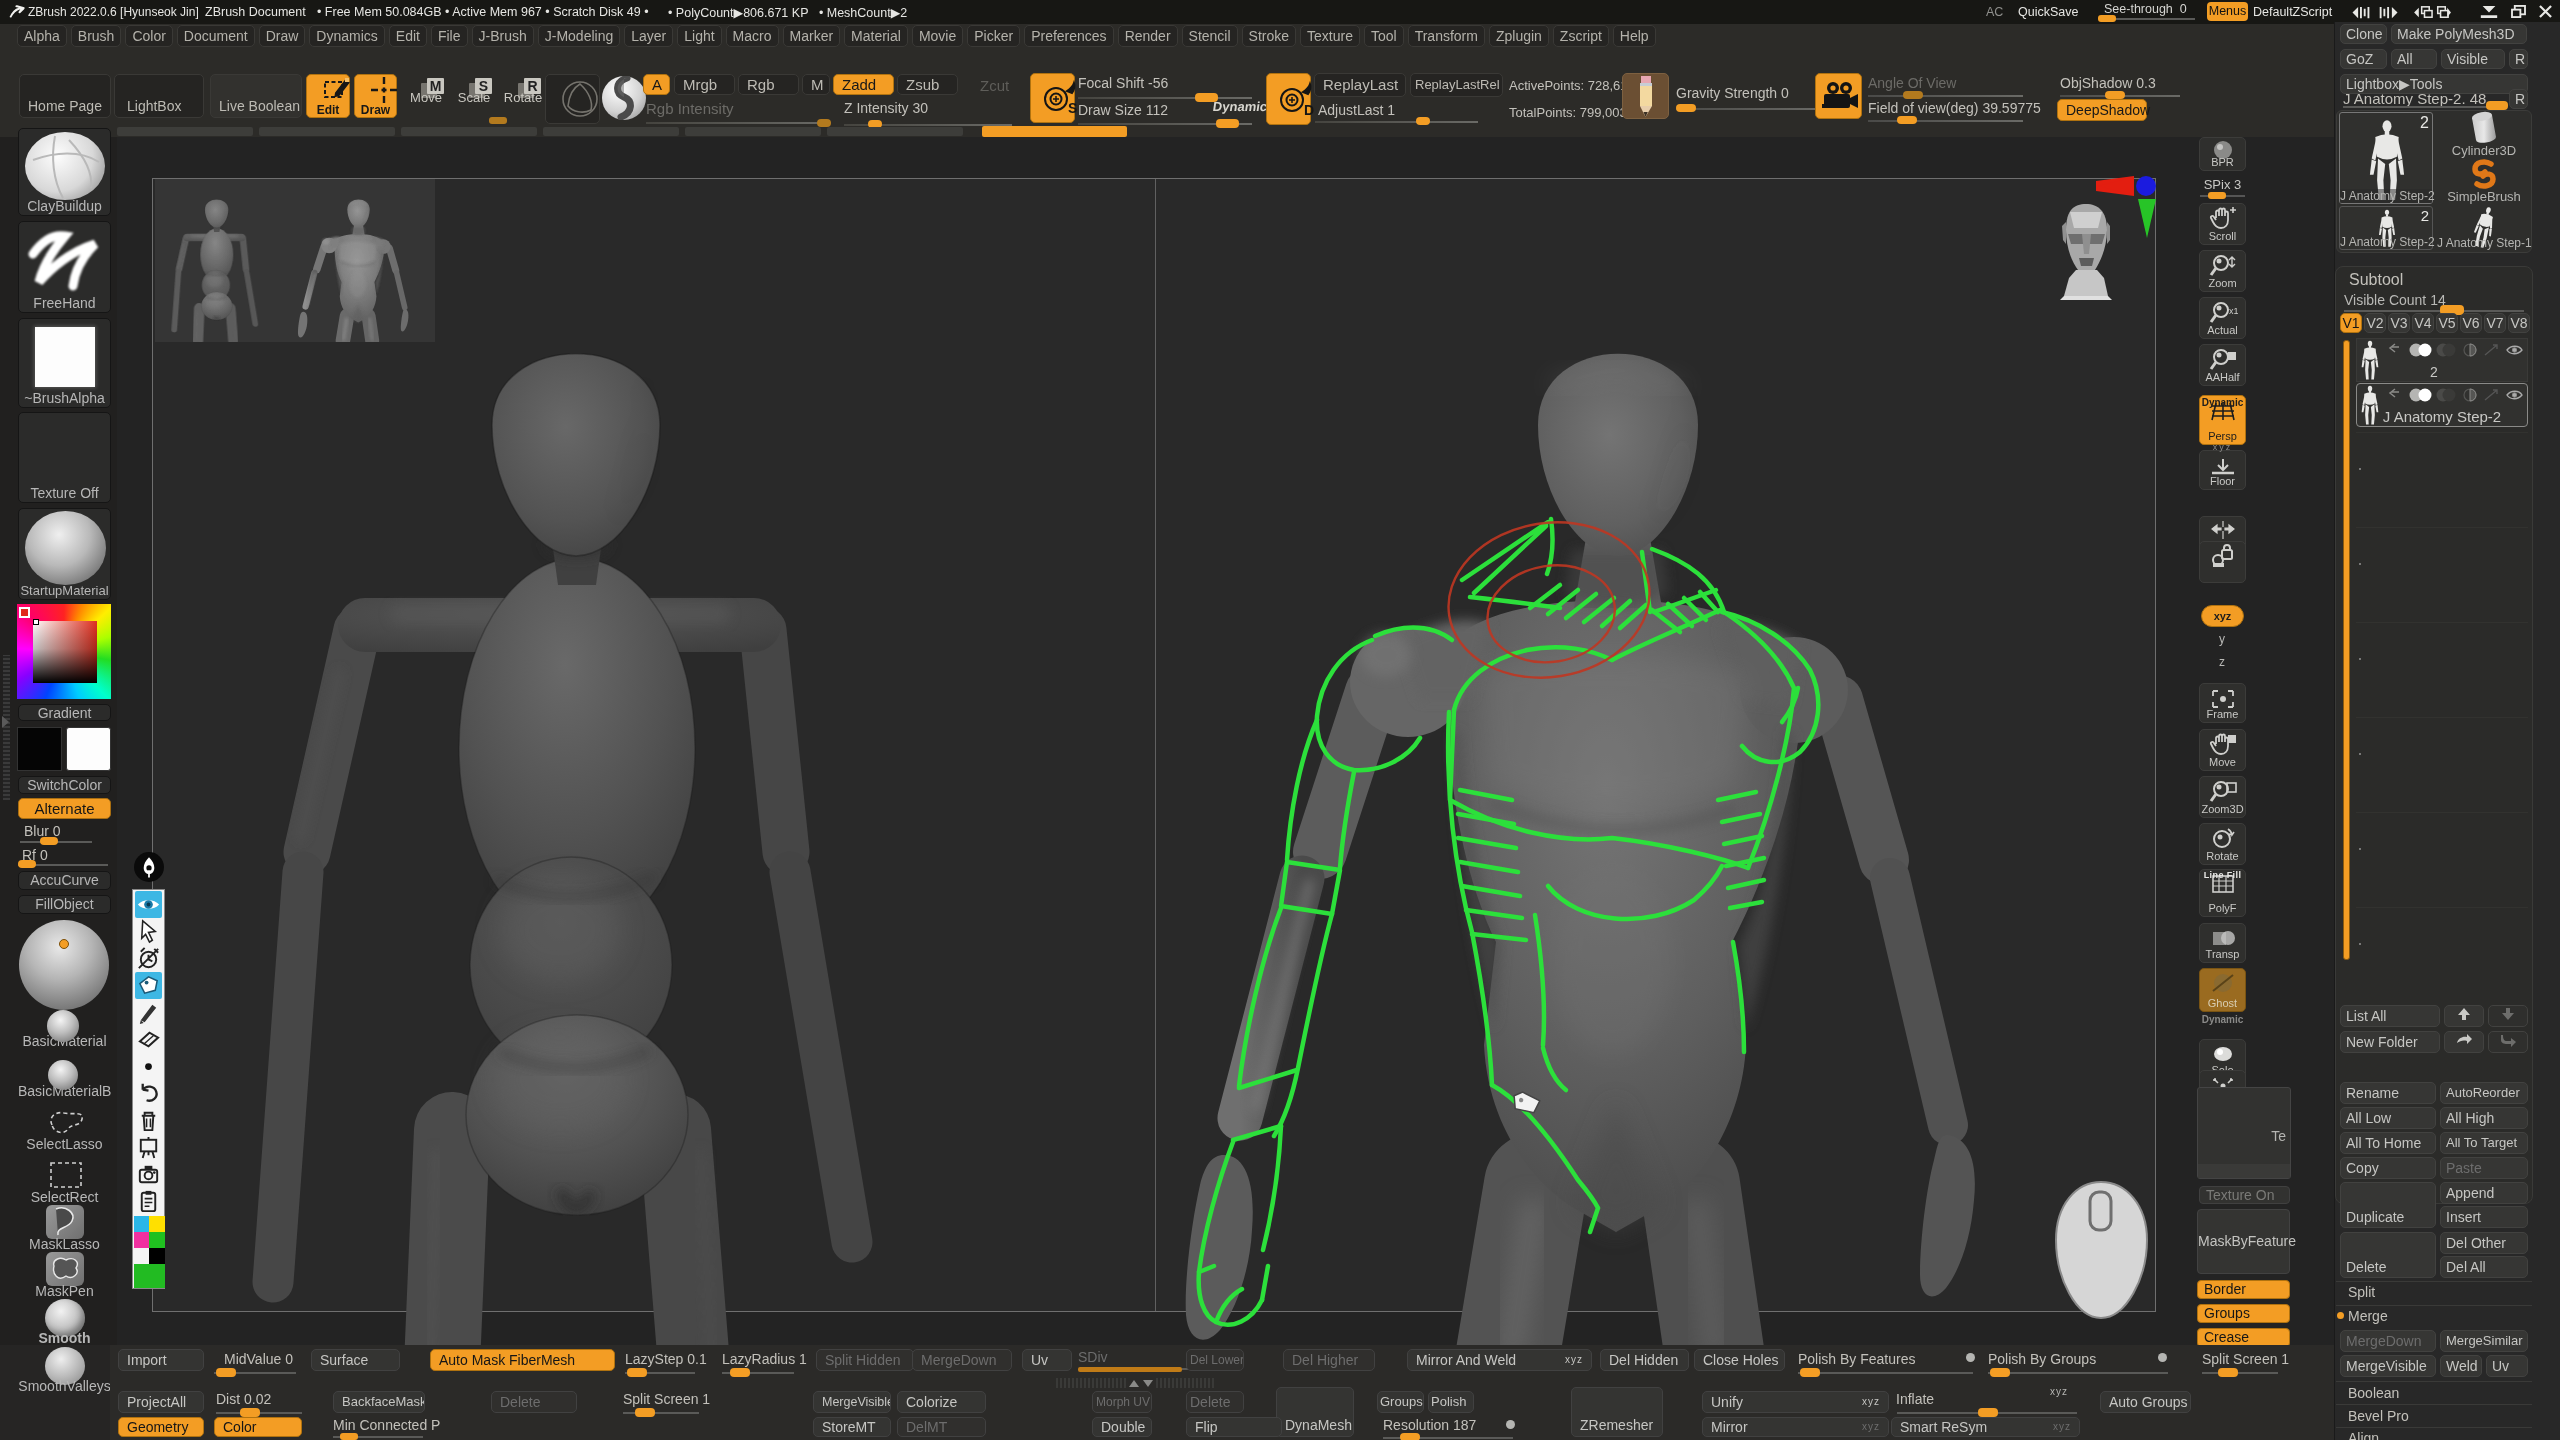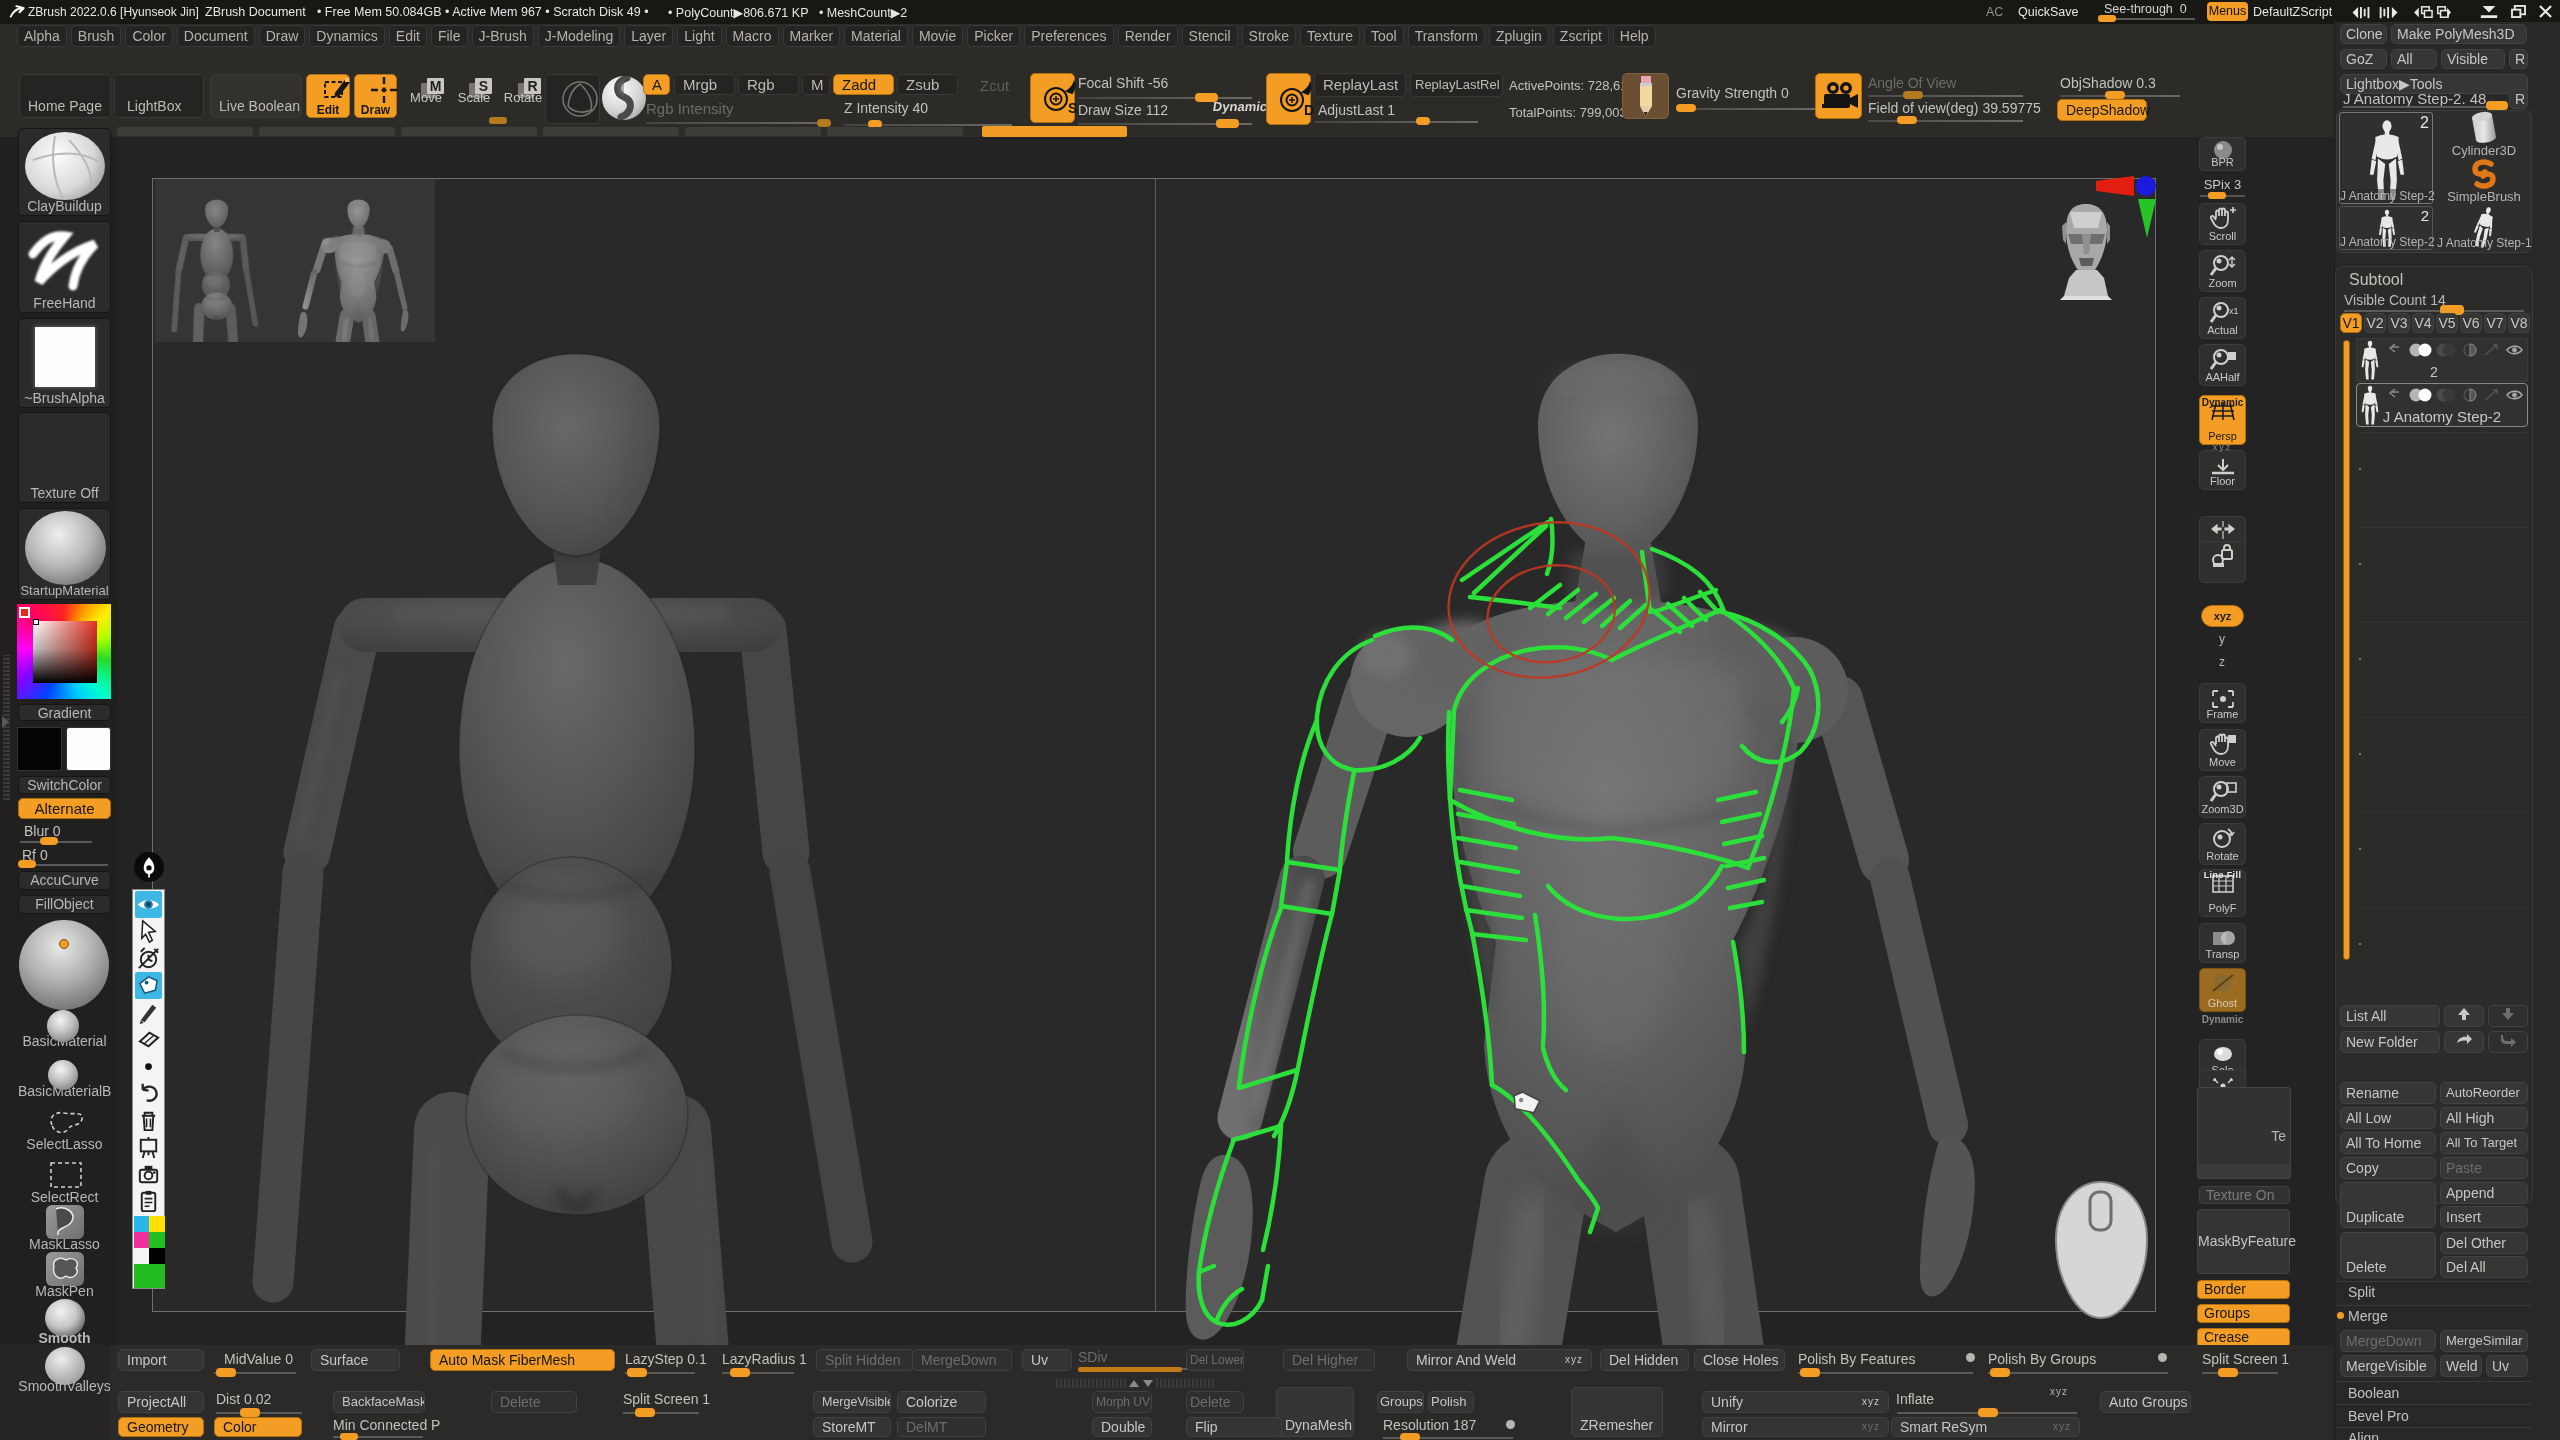--- a/index.html
+++ b/index.html
@@ -138,21 +138,21 @@
       <div class="ab o" style="left: 643px; top: 74px; width: 27px; height: 21px; border-radius: 5px; font-size: 15px; line-height: 19px; text-align: left; padding: 0px 8px; white-space: nowrap; background: rgb(243, 157, 36); border: 1px solid rgb(176, 114, 15); color: rgb(24, 24, 24);">A</div>
       <div class="ab " style="left: 674px; top: 74px; width: 61px; height: 21px; border-radius: 5px; font-size: 15px; line-height: 19px; text-align: left; padding: 0px 8px; white-space: nowrap; background: rgb(37, 36, 34); border: 1px solid rgb(58, 57, 54); color: rgb(189, 187, 180);">Mrgb</div>
       <div class="ab " style="left: 738px; top: 74px; width: 61px; height: 21px; border-radius: 5px; font-size: 15px; line-height: 19px; text-align: left; padding: 0px 8px; white-space: nowrap; background: rgb(37, 36, 34); border: 1px solid rgb(58, 57, 54); color: rgb(189, 187, 180);">Rgb</div>
       <div class="ab " style="left: 802px; top: 74px; width: 28px; height: 21px; border-radius: 5px; font-size: 15px; line-height: 19px; text-align: left; padding: 0px 8px; white-space: nowrap; background: rgb(37, 36, 34); border: 1px solid rgb(58, 57, 54); color: rgb(189, 187, 180);">M</div>
       <div class="ab o" style="left: 833px; top: 74px; width: 61px; height: 21px; border-radius: 5px; font-size: 15px; line-height: 19px; text-align: left; padding: 0px 8px; white-space: nowrap; background: rgb(243, 157, 36); border: 1px solid rgb(176, 114, 15); color: rgb(24, 24, 24);">Zadd</div>
       <div class="ab " style="left: 897px; top: 74px; width: 61px; height: 21px; border-radius: 5px; font-size: 15px; line-height: 19px; text-align: left; padding: 0px 8px; white-space: nowrap; background: rgb(37, 36, 34); border: 1px solid rgb(58, 57, 54); color: rgb(189, 187, 180);">Zsub</div>
       <div class="ab dim" style="left: 980px; top: 77px; font-size: 15px; color: rgb(95, 94, 90);">Zcut</div>
       <div class="ab dim" style="left: 646px; top: 100px; font-size: 15px; color: rgb(108, 107, 103);">Rgb Intensity</div>
       <div class="ab" style="left: 646px; top: 122px; width: 185px; height: 2px; background: linear-gradient(90deg, rgb(69, 68, 63), rgb(106, 106, 102));"></div>
       <div class="ab" style="left: 817px; top: 119px; width: 14px; height: 8px; background: rgb(179, 122, 30); border-radius: 4px;"></div>
-      <div class="lbl" style="left: 844px; top: 100px;">Z Intensity 40</div>
+      <div class="lbl" style="left: 844px; top: 100px;">Z Intensity 30</div>
       <div class="ab" style="left: 844px; top: 124px; width: 168px; height: 2px; background: linear-gradient(90deg, rgb(69, 68, 63), rgb(106, 106, 102));"></div>
       <div class="ab" style="left: 868px; top: 120px; width: 14px; height: 8px; background: rgb(243, 157, 36); border-radius: 4px;"></div>
       <div class="ab o" style="left: 1030px; top: 73px; width: 45px; height: 50px; border-radius: 5px; font-size: 15px; line-height: 48px; text-align: left; padding: 0px 8px; white-space: nowrap; background: rgb(243, 157, 36); border: 1px solid rgb(176, 114, 15); color: rgb(24, 24, 24);"><svg width="43" height="48" viewBox="0 0 43 48">
           <g fill="none" stroke="#151515" stroke-width="2">
             <circle cx="17" cy="25" r="11"></circle>
             <circle cx="17" cy="25" r="5.5"></circle>
             <path d="M17 22 v6 M14 25 h6" stroke-width="1.5"></path>
             <path d="M28 17 c3-2 6-5 7-8 c1 3 0 7-2 10 z" fill="#151515"></path>
           </g>
           <text x="29" y="39" font-size="14" font-weight="bold" fill="#151515" font-family="Liberation Sans">S</text>

